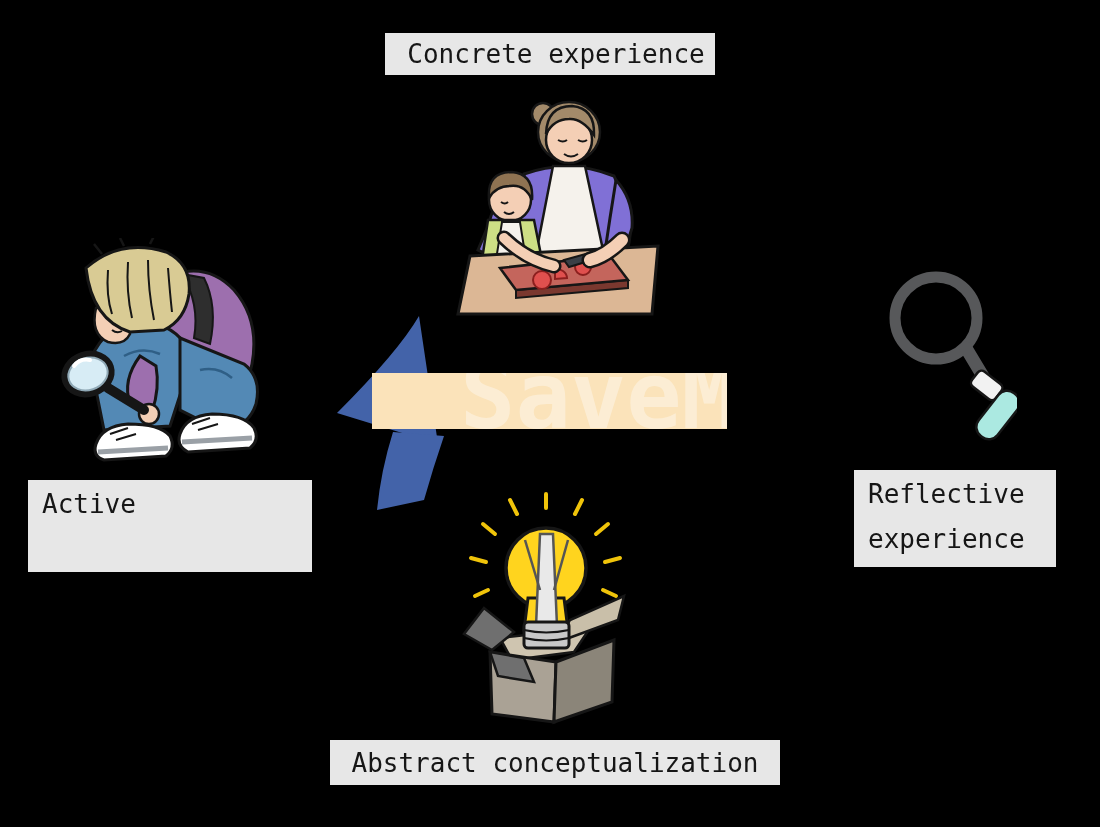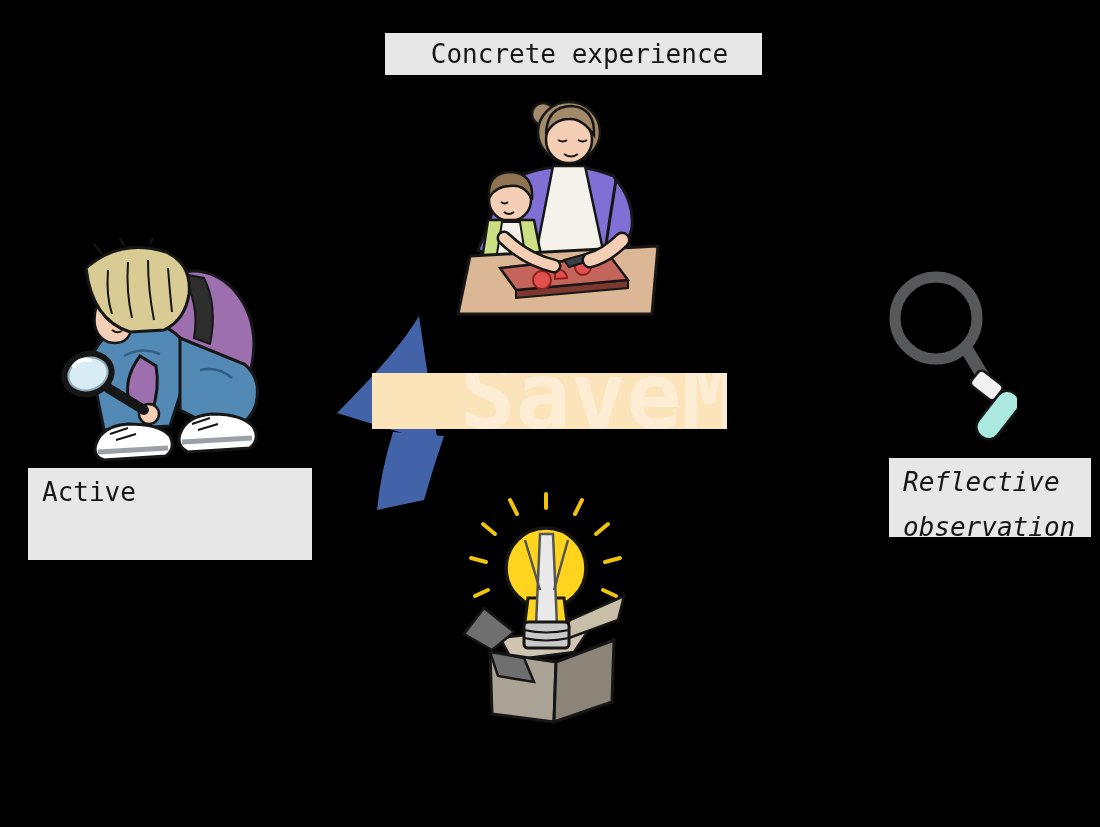--- a/index.html
+++ b/index.html
@@ -14,24 +14,24 @@
   
   #cycle-arrows{z-index:1;}
   .illus{position:absolute;z-index:2;}
   .label{
     position:absolute;z-index:4;
     background:#e7e7e7;color:#161616;
     font-size:26px;letter-spacing:0px;
     box-sizing:border-box;
   }
   .label.single{display:flex;align-items:center;justify-content:center;}
-  .label.double{padding:2px 0 0 14px;line-height:45px;}
+  .label.double{padding:2px 0 0 14px;line-height:45px;margin-top:12px;}
   .label.double span{display:block;}
-  #label-top{left:385px;top:33px;width:377px;height:42px;padding-left:12px;}
-  #label-right{left:889px;top:458px;width:202px;height:79px;font-style:italic;}
+  #label-top{left:385px;top:33px;width:330px;height:42px;padding-left:12px;}
+  #label-right{left:854px;top:458px;width:202px;height:97px;}
   #label-bottom{left:330px;top:740px;width:450px;height:45px;}
   #label-left{left:28px;top:468px;width:284px;height:92px;}
   #center-box{
     position:absolute;z-index:3;
     left:372px;top:373px;width:355px;height:56px;
     background:#fbe3ba;color:#161616;
     display:flex;align-items:center;justify-content:center;
     font-weight:bold;font-size:27px;
     overflow:hidden;
   }
@@ -174,21 +174,24 @@
   <div id="center-box">
     <span class="watermark">SaveMyExams</span>
   </div>
 
   <div id="label-top" class="label single">
     <span>Concrete experience</span>
   </div>
 
   <div id="label-right" class="label double">
     <span>Reflective</span>
-    <span>observation</span>
+    <span>experience</span>
   </div>
 
+  <div id="label-bottom" class="label single">
+    <span>Abstract conceptualization</span>
+  </div>
 
   <div id="label-left" class="label double">
     <span>Active</span>
   </div>
 
 </div>
 
 </body></html>

